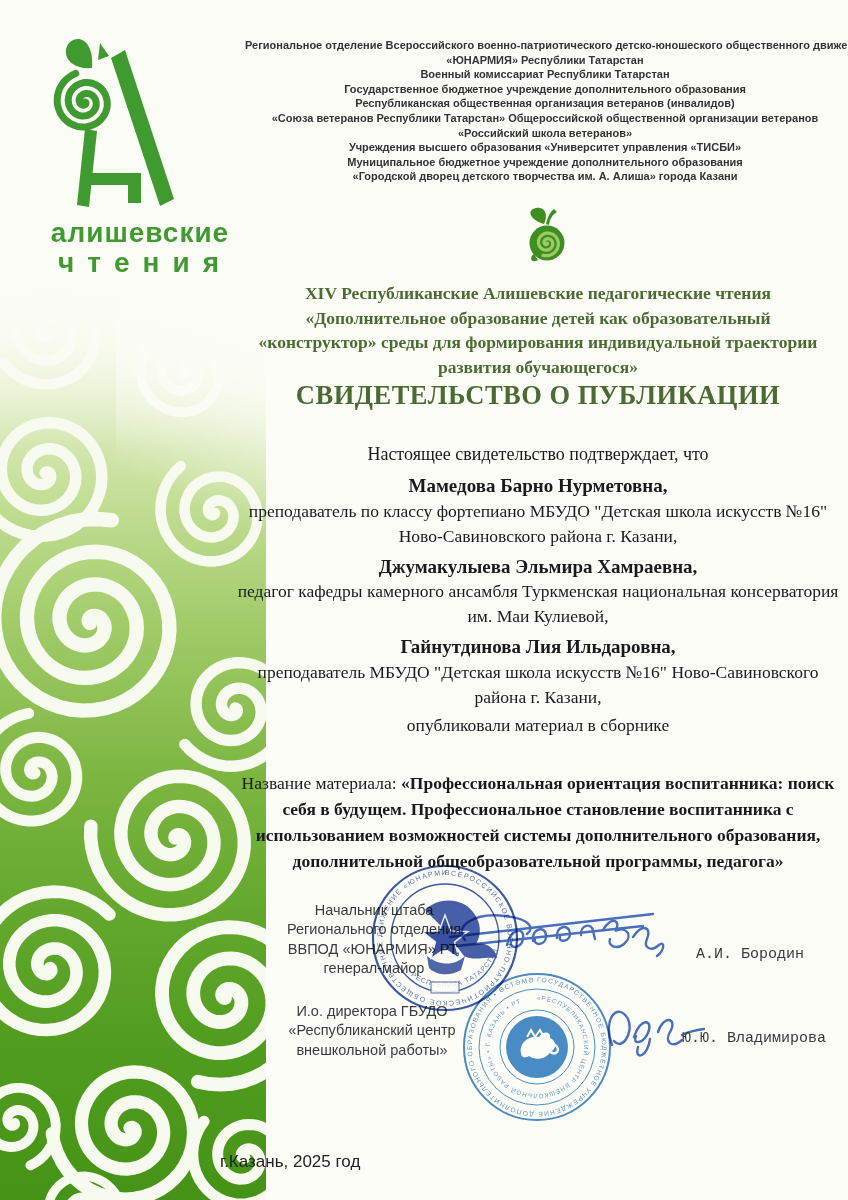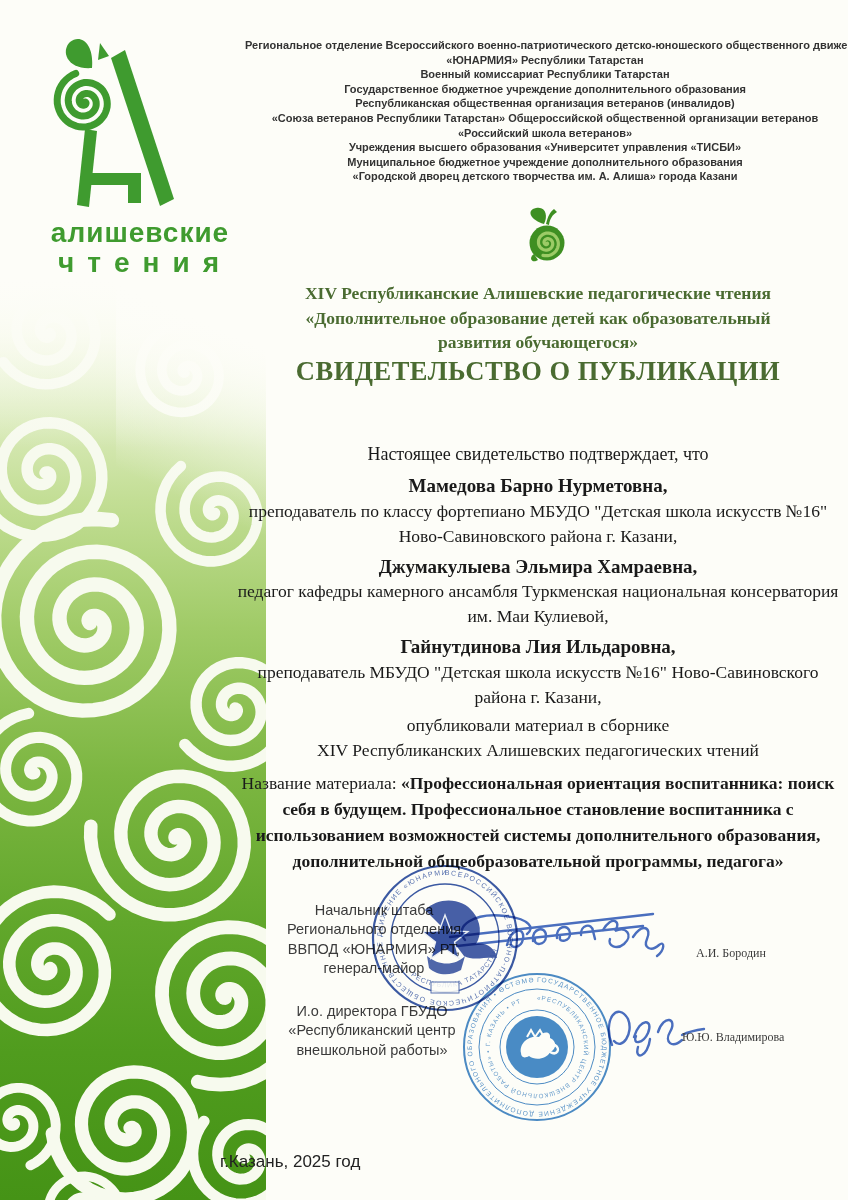--- a/index.html
+++ b/index.html
@@ -44,21 +44,21 @@
   .material{top:770px;font-size:17.5px;line-height:26px;}
   .material b{font-weight:bold;}
   .footer{position:absolute;left:220px;top:1152px;width:590px;text-align:left;
     font-family:"Liberation Sans",sans-serif;font-size:17px;color:#222;}
 
   
   .sig-label{position:absolute;font-family:"Liberation Sans",sans-serif;font-size:14.5px;
     line-height:19.4px;color:#3b3b3b;text-align:center;z-index:3;}
   .sig-label-1{left:283px;top:901px;width:182px;}
   .sig-label-2{left:276px;top:1002px;width:192px;}
-  .sig-name{position:absolute;font-family:Liberation Serif, serif;font-size:12px;
+  .sig-name{position:absolute;font-family:Liberation Mono, monospace;font-size:15px;
     color:#3a3a3a;z-index:5;}
   .sig-name-1{left:696px;top:946px;}
   .sig-name-2{left:682px;top:1019px;margin-top:11px;}
   .stamp{position:absolute;mix-blend-mode:multiply;z-index:4;}
   .stamp-1{left:365px;top:858px;opacity:.93;}
   .stamp-2{left:457px;top:967px;opacity:.95;}
   .signature{position:absolute;mix-blend-mode:multiply;z-index:5;}
   .signature-1{left:435px;top:900px;}
   .signature-2{left:590px;top:995px;}
 </style>
@@ -119,20 +119,21 @@
     <path d="M20 18 C6 14 2 4 12 2 C22 0 24 10 20 18 Z" fill="#3e8f22"></path>
     <path d="M22 18 C24 10 26 6 30 3 L33 6 C28 9 26 13 25 19 Z" fill="#3e8f22"></path>
     <circle cx="23" cy="37" r="17.5" fill="#3e8f22"></circle>
     <path d="M10 48 C4 52 8 58 14 54 Z" fill="#3e8f22"></path>
     <path id="apple-spiral" fill="none" stroke="#9ccb66" stroke-width="3.2" stroke-linecap="round" d="M23.0 37.0L23.1 37.0L23.2 37.1L23.3 37.1L23.4 37.2L23.5 37.4L23.5 37.5L23.5 37.7L23.5 37.8L23.4 38.0L23.3 38.1L23.2 38.3L23.0 38.4L22.8 38.5L22.6 38.6L22.3 38.6L22.0 38.6L21.8 38.6L21.5 38.5L21.2 38.4L20.9 38.2L20.7 37.9L20.5 37.6L20.3 37.3L20.2 37.0L20.1 36.6L20.0 36.2L20.1 35.7L20.2 35.3L20.3 34.9L20.5 34.5L20.8 34.1L21.2 33.7L21.6 33.4L22.0 33.1L22.5 32.9L23.1 32.7L23.6 32.7L24.2 32.7L24.8 32.8L25.4 33.0L26.0 33.2L26.6 33.6L27.1 34.0L27.6 34.5L28.0 35.1L28.3 35.7L28.5 36.4L28.7 37.1L28.7 37.9L28.7 38.7L28.5 39.4L28.2 40.2L27.9 40.9L27.4 41.6L26.8 42.3L26.2 42.8L25.4 43.3L24.6 43.7L23.7 43.9L22.8 44.1L21.9 44.1L20.9 44.0L19.9 43.8L19.0 43.4L18.1 42.9L17.3 42.3L16.6 41.6L15.9 40.8L15.4 39.9L14.9 38.9L14.6 37.8L14.5 36.7L14.5 35.6L14.6 34.4L14.9 33.3L15.4 32.2L16.0 31.2L16.7 30.2L17.6 29.4L18.6 28.6L19.7 28.0L20.9 27.5L22.1 27.2L23.4 27.1L24.7 27.1L26.0 27.3L27.3 27.7L28.6 28.2L29.8 28.9L30.8 29.8L31.8 30.8L32.6 32.0L33.3 33.2L33.8 34.6L34.2 36.0L34.3 37.5L34.3 39.0L34.0 40.5L33.6 42.0L32.9 43.4L32.1 44.7L31.1 45.9L29.9 47.0L28.6 47.9L27.2 48.7L25.6 49.2L24.0 49.6L22.3 49.7L20.7 49.7L19.0 49.4"></path>
   </svg>
 
   <div class="col title-block">
     <div class="tl">XIV Республиканские Алишевские педагогические чтения</div>
     <div class="tl">«Дополнительное образование детей как образовательный</div>
+    <div class="tl">«конструктор» среды для формирования индивидуальной траектории</div>
     <div class="tl">развития обучающегося»</div>
     <div class="cert-title">СВИДЕТЕЛЬСТВО О ПУБЛИКАЦИИ</div>
   </div>
 
   <div class="col intro">Настоящее свидетельство подтверждает, что</div>
 
   <div class="col recipients">
     <div>
       <div class="rec-name">Мамедова Барно Нурметовна,</div>
       <div class="rec-role">преподаватель по классу фортепиано МБУДО "Детская школа искусств №16" Ново-Савиновского района г. Казани,</div>
@@ -142,21 +143,20 @@
       <div class="rec-role">педагог кафедры камерного ансамбля Туркменская национальная консерватория им. Маи Кулиевой,</div>
     </div>
     <div>
       <div class="rec-name">Гайнутдинова Лия Ильдаровна,</div>
       <div class="rec-role">преподаватель МБУДО "Детская школа искусств №16" Ново-Савиновского района г. Казани,</div>
     </div>
   </div>
 
   <div class="col published">
     <div>опубликовали материал в сборнике</div>
-    <div>XIV Республиканских Алишевских педагогических чтений</div>
   </div>
 
   <div class="col material">
     <span>Название материала: </span><b>«Профессиональная ориентация воспитанника: поиск себя в будущем. Профессиональное становление воспитанника с использованием возможностей системы дополнительного образования, дополнительной общеобразовательной программы, педагога»</b>
   </div>
 
   <div class="sig-label sig-label-1">
     <div>Начальник штаба</div>
     <div>Регионального отделения</div>
     <div>ВВПОД «ЮНАРМИЯ» РТ,</div>

